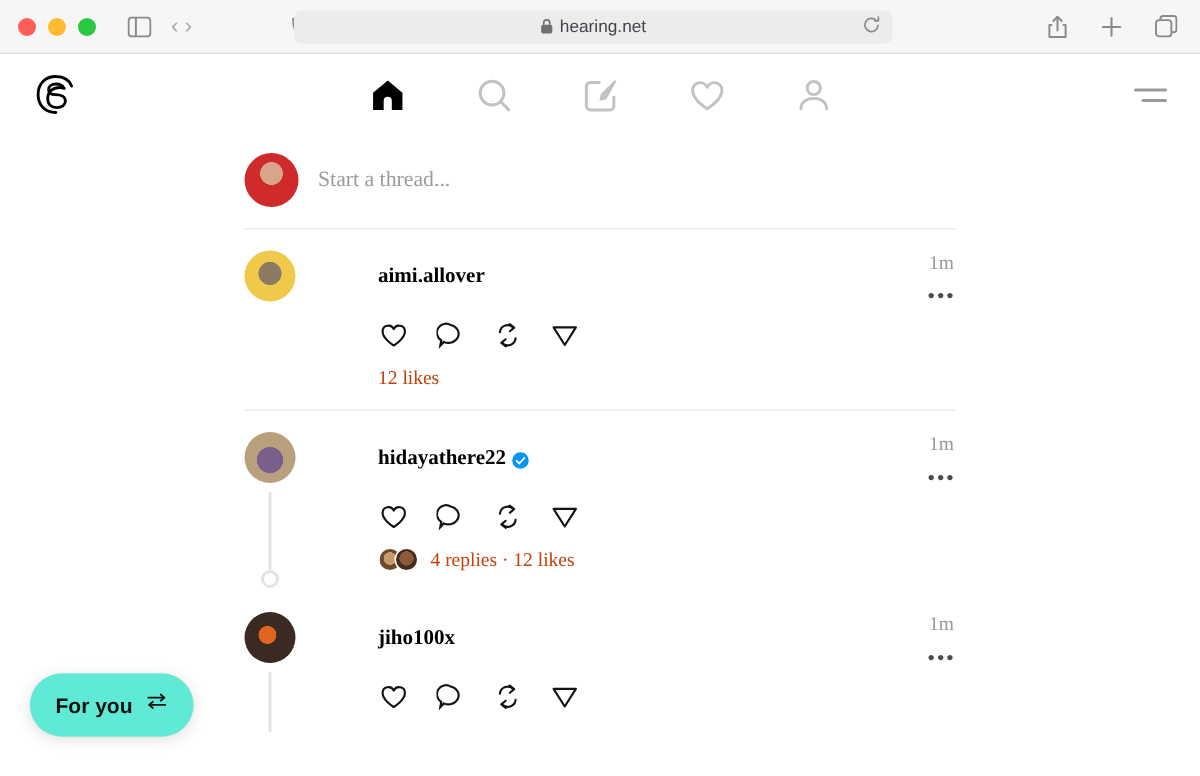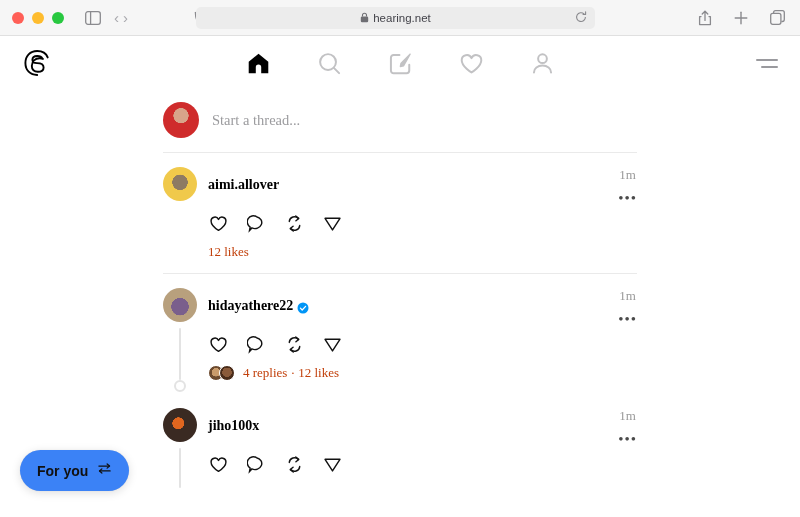--- a/index.html
+++ b/index.html
@@ -79,21 +79,21 @@
   .av-36 { width: 36px; height: 36px; }
   .av-34 { width: 34px; height: 34px; }
   .av-16 { width: 16px; height: 16px; border: 1.5px solid #fff; }
   .composer-placeholder { flex: 1; margin-left: 13px; font-size: 14.5px; color: #9b9b9e; }
   .post-btn {
     border: 1px solid #dadada; border-radius: 9px;
     padding: 7px 17px; font-size: 13.5px; color: #b8b8bb;
     background: #fff; cursor: pointer;
   }
 
-  .post { display: flex; padding: 14px 0 0 0; position: relative; }
+  .post { display: flex; padding: 14px 0 0 0; position: relative; gap: 44px; }
   .post-left { width: 34px; flex: none; display: flex; flex-direction: column; align-items: center; position: relative; }
   .thread-line { width: 2px; background: #e3e3e3; flex: 1; margin-top: 6px; border-radius: 1px; }
   .thread-endcap { width: 12px; height: 12px; border: 2px solid #e3e3e3; border-radius: 50%; margin-bottom: 2px; }
   .post-body { flex: 1; margin-left: 11px; padding-bottom: 13px; }
   .post-head { display: flex; align-items: center; }
   .username { font-size: 14px; font-weight: bold; color: #000; }
   .verified { width: 12px; height: 12px; margin-left: 4px; }
   .post-meta { margin-left: auto; display: flex; align-items: center; gap: 11px; flex-direction: column; }
   .timestamp { font-size: 13px; color: #999; }
   .dots { color: #4a4a4a; font-size: 15px; letter-spacing: 1px; line-height: 8px; cursor: pointer; }
@@ -101,21 +101,21 @@
   .actions { display: flex; gap: 17px; margin-top: 11px; }
   .action { width: 21px; height: 21px; color: #121212; display: flex; align-items: center; justify-content: center; cursor: pointer; }
   .post-stats { font-size: 13px; color: #c2410c; margin-top: 10px; display: flex; align-items: center; }
   .facepile { display: flex; margin-right: 8px; }
   .facepile .avatar:not(:first-child) { margin-left: -5px; }
   .divider { height: 1px; background: #eaeaea; }
 
   
   .foryou {
     position: absolute; left: 20px; bottom: 26px;
-    background: #3b82f6; border-radius: 22px;
+    background: #5eead4; border-radius: 22px;
     box-shadow: 0 2px 10px rgba(0,0,0,0.13), 0 0 1px rgba(0,0,0,0.12);
     display: flex; align-items: center; gap: 9px;
     padding: 11px 17px; cursor: pointer;
   }
   .foryou-label { font-size: 14px; font-weight: bold; color: #111; }
 
   
   .face-red   { background: radial-gradient(circle at 50% 38%, #d8a48a 0 26%, #cf2b2b 27% 100%); }
   .face-yellow{ background: radial-gradient(circle at 50% 45%, #8d7a63 0 30%, #f0c94b 31% 100%); }
   .face-purple{ background: radial-gradient(circle at 50% 55%, #7a5f8c 0 34%, #b8a07d 35% 100%); }

